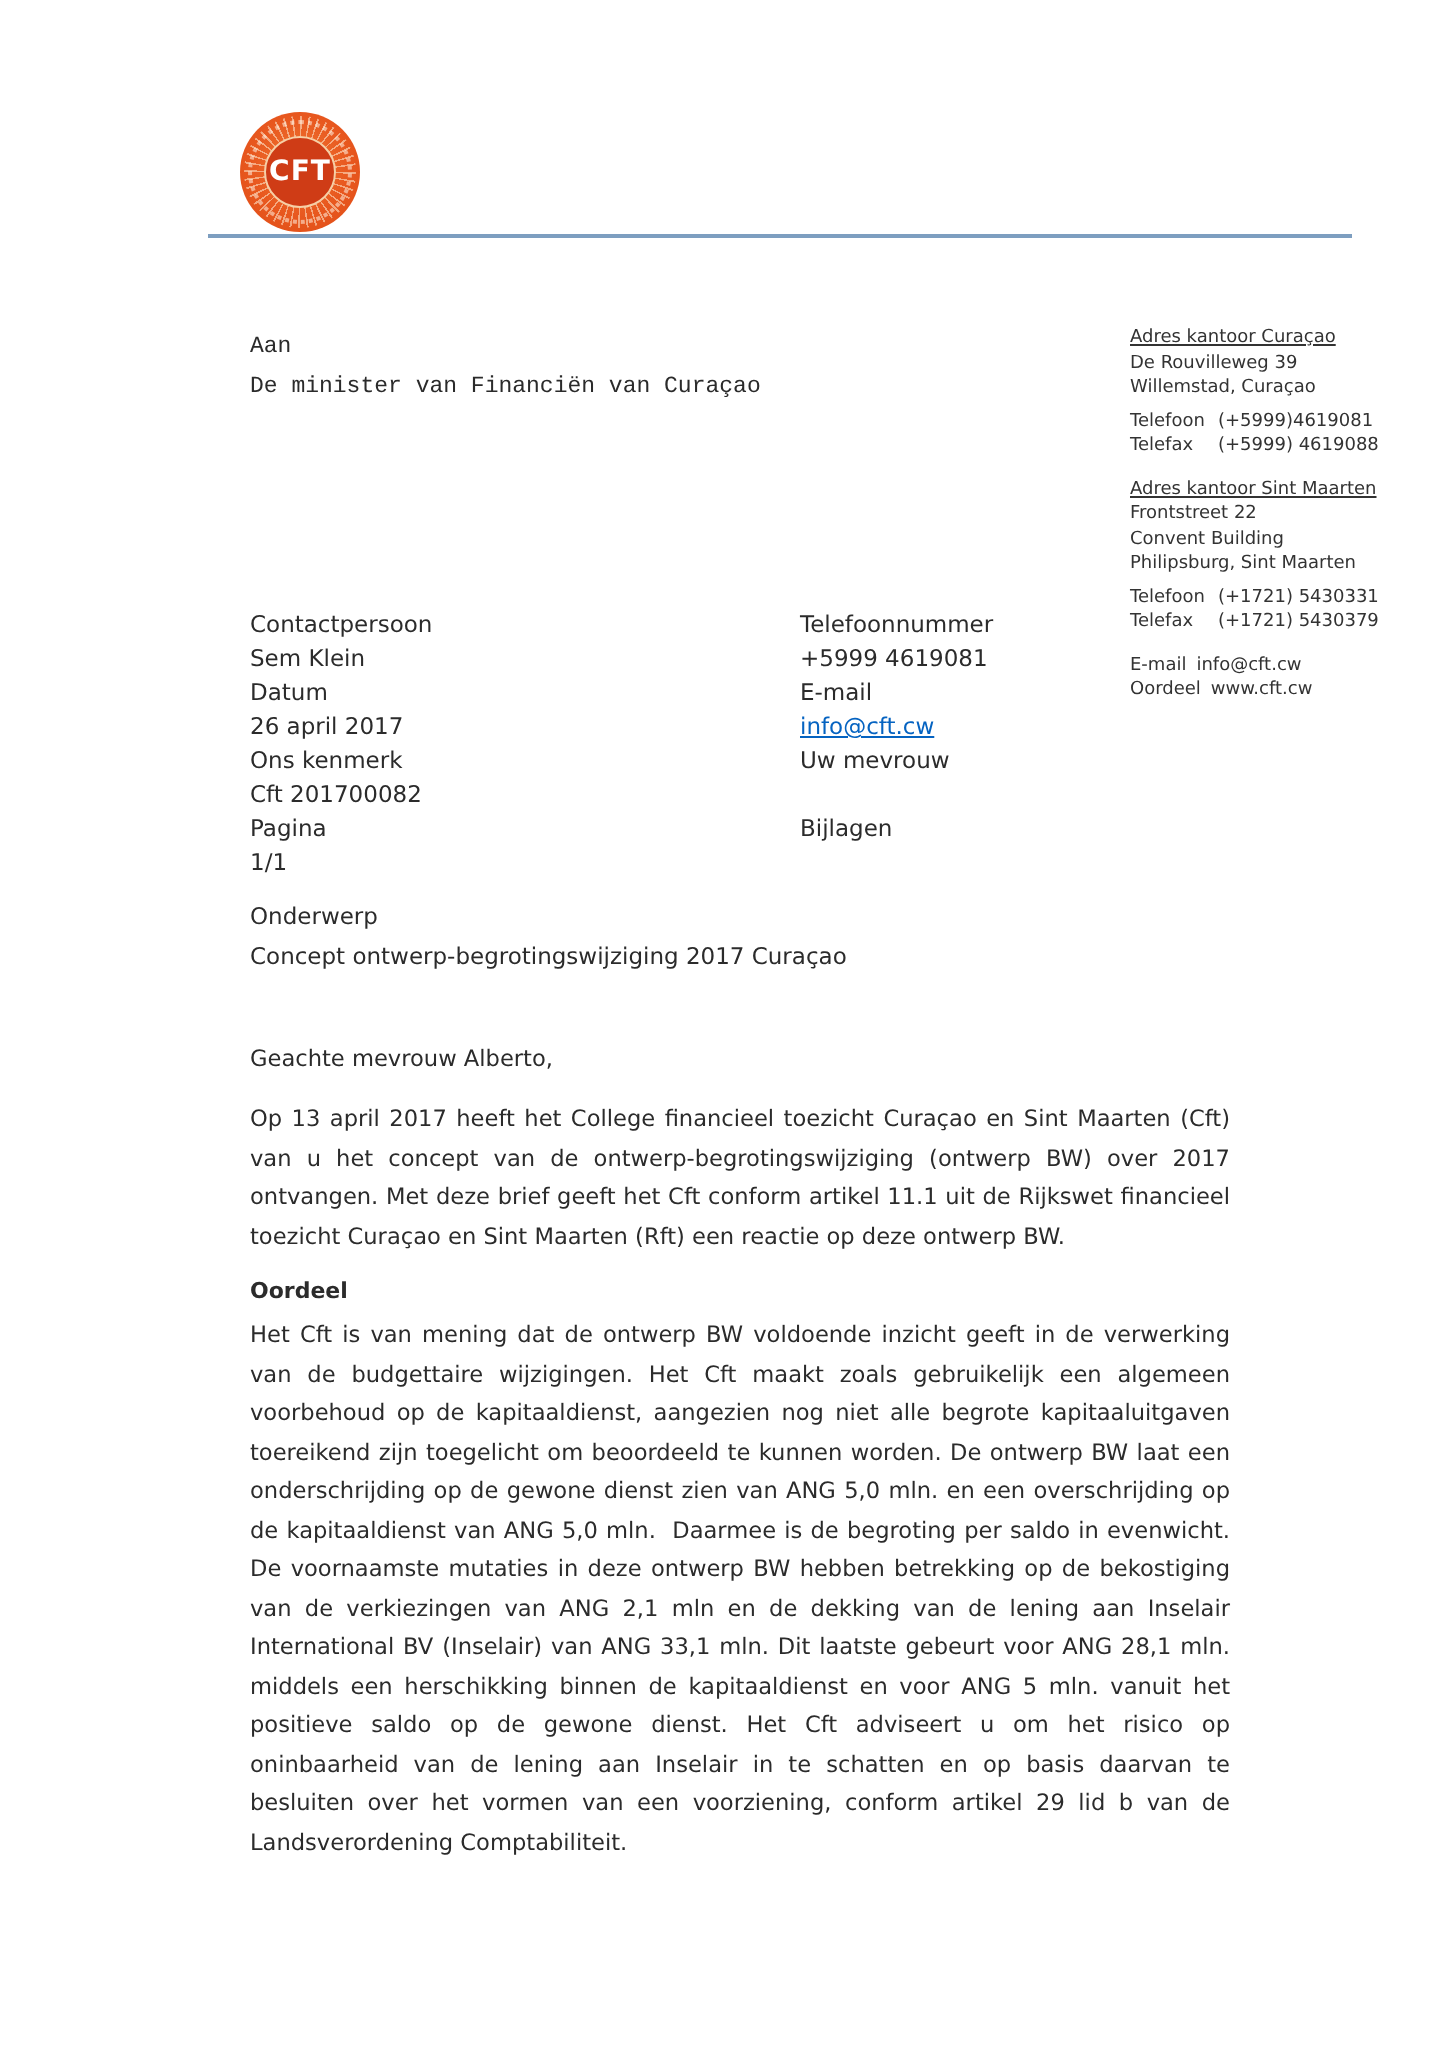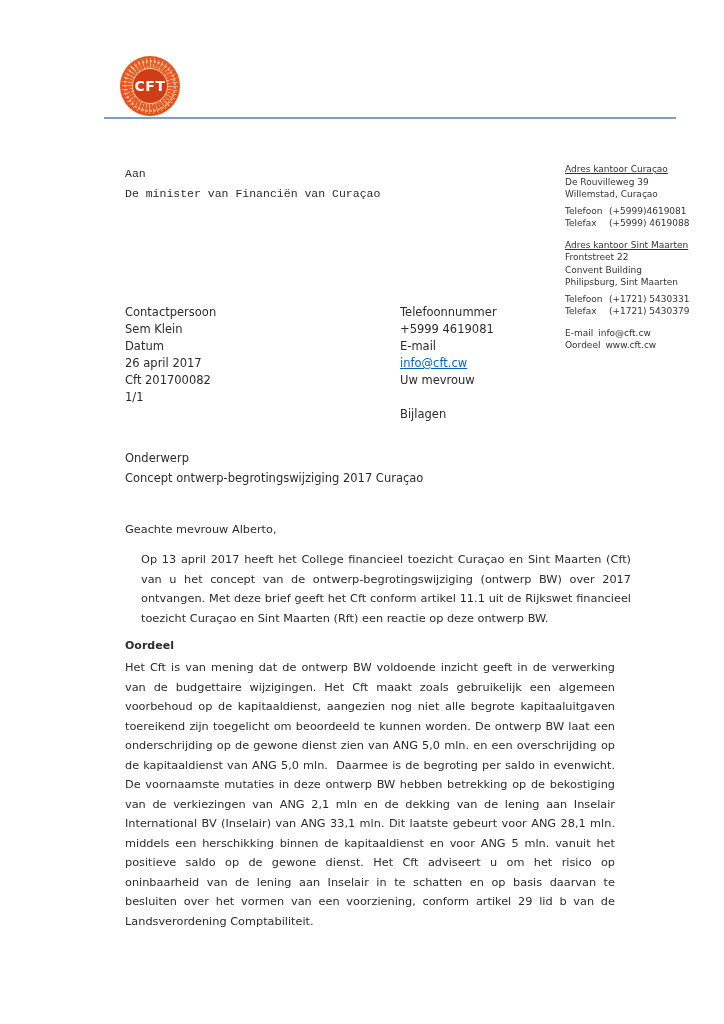--- a/index.html
+++ b/index.html
@@ -38,21 +38,21 @@
   .m-line { height:17px; }
   .email-link { color:#0563c1; text-decoration:underline; cursor:pointer; }
 
   
   .subject { position:absolute; left:125px; top:448px; font-size:11.5px; line-height:20px; }
 
   
   .salutation { position:absolute; left:125px; top:523px; font-size:11.3px; }
   .para { position:absolute; left:125px; width:490px; font-size:11.3px; line-height:19.5px;
           text-align:justify; white-space:pre-wrap; }
-  .p1 { top:550px;margin-left:16px; }
+  .p1 { top:550px; }
   .body-heading { position:absolute; left:125px; top:639px; font-size:11px; font-weight:bold; }
   .p2 { top:658px; }
 </style>
 </head>
 <body>
 
 <div class="page">
 
   <div class="logo">
     <div class="logo-inner">
@@ -100,21 +100,23 @@
     <div>
       <span class="sb-lbl2">Oordeel</span><span>www.cft.cw</span>
     </div>
   </aside>
 
   <div class="meta-col meta-left">
     <div class="m-line">Contactpersoon</div>
     <div class="m-line">Sem Klein</div>
     <div class="m-line">Datum</div>
     <div class="m-line">26 april 2017</div>
+    <div class="m-line">Ons kenmerk</div>
     <div class="m-line">Cft 201700082</div>
+    <div class="m-line">Pagina</div>
     <div class="m-line">1/1</div>
   </div>
 
   <div class="meta-col meta-right">
     <div class="m-line">Telefoonnummer</div>
     <div class="m-line">+5999 4619081</div>
     <div class="m-line">E-mail</div>
     <div class="m-line"><a class="email-link">info@cft.cw</a></div>
     <div class="m-line">Uw mevrouw</div>
     <div class="m-line"></div>

